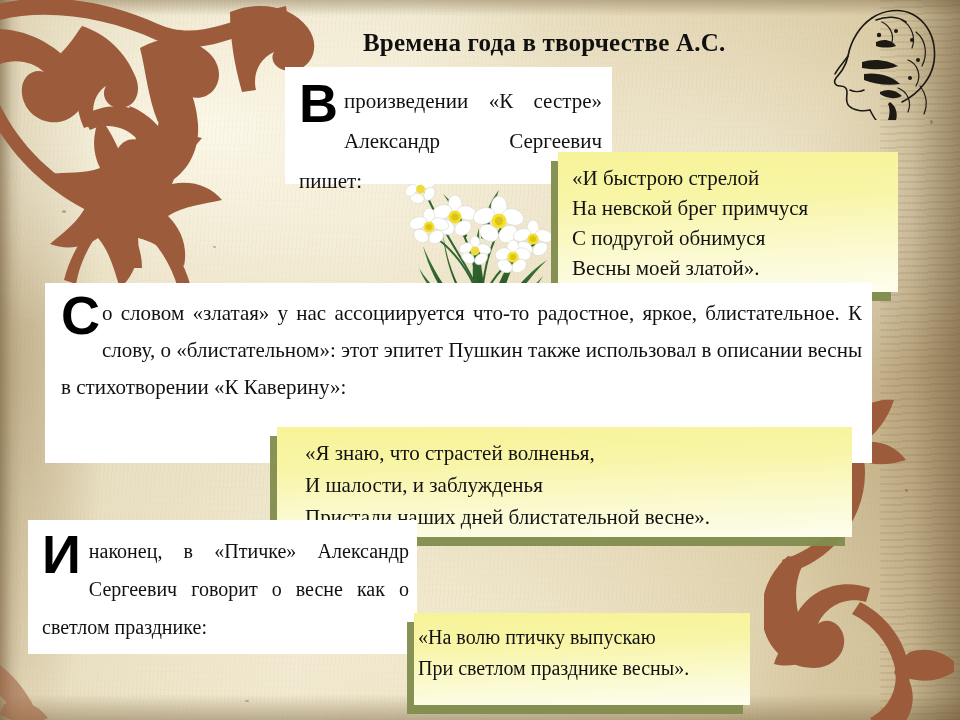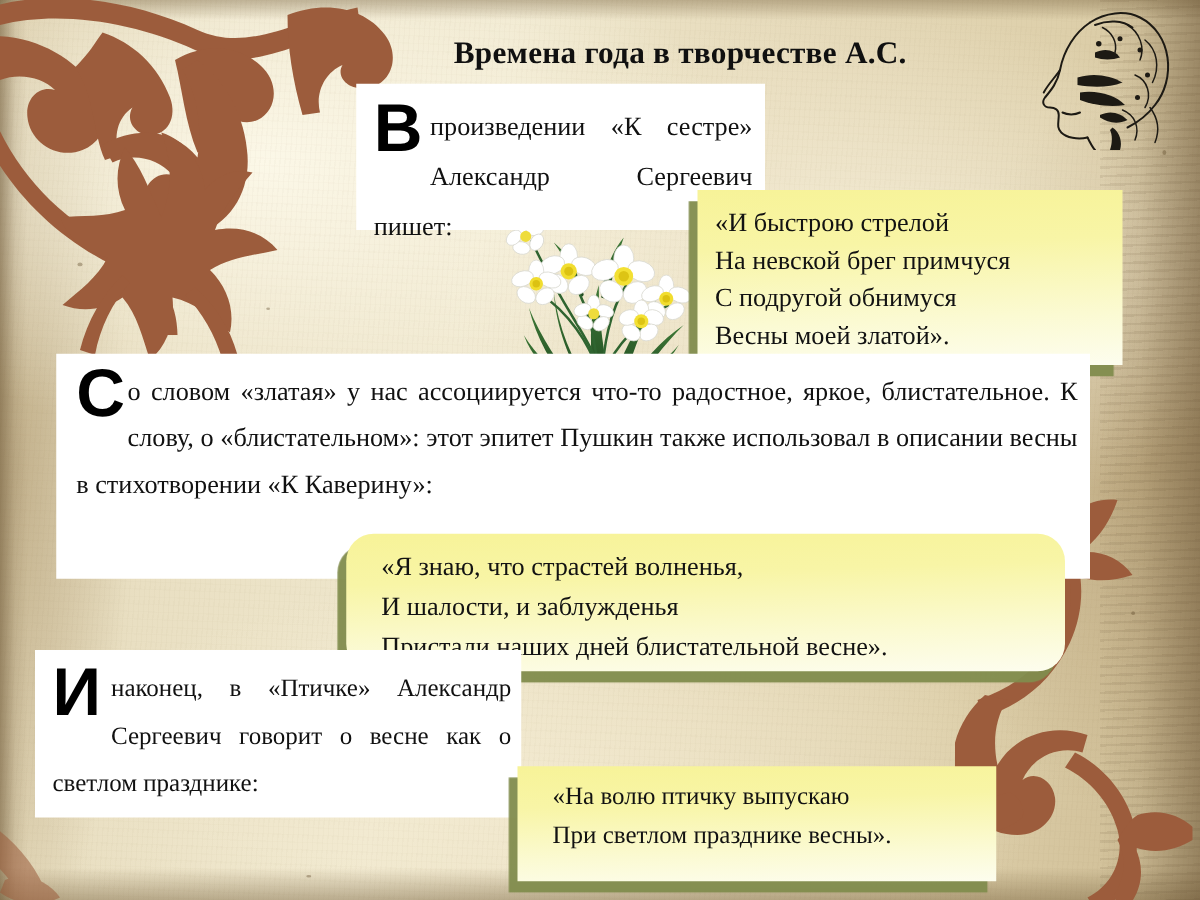--- a/index.html
+++ b/index.html
@@ -182,28 +182,27 @@
     left: 558px; top: 152px;
     width: 340px; height: 140px;
     padding: 11px 8px 8px 14px;
   }
   #quote-1 .lines { font-size: 21px; line-height: 30px; }
 
   #quote-2 {
     left: 277px; top: 427px;
     width: 575px; height: 110px;
     padding: 10px 8px 8px 28px;
-    border-radius: 22px;
   }
   #quote-2 .lines { font-size: 21px; line-height: 32px; }
 
   #quote-3 {
     left: 414px; top: 613px;
-    width: 383px; height: 92px;
-    padding: 9px 8px 8px 28px;
+    width: 336px; height: 92px;
+    padding: 9px 8px 8px 4px;
   }
   #quote-3 .lines { font-size: 20px; line-height: 31px; }
 </style>
 </head>
 <body>
 
 <div id="slide">
 
   <div class="parchment"></div>
   <div class="parchment-grain"></div>

